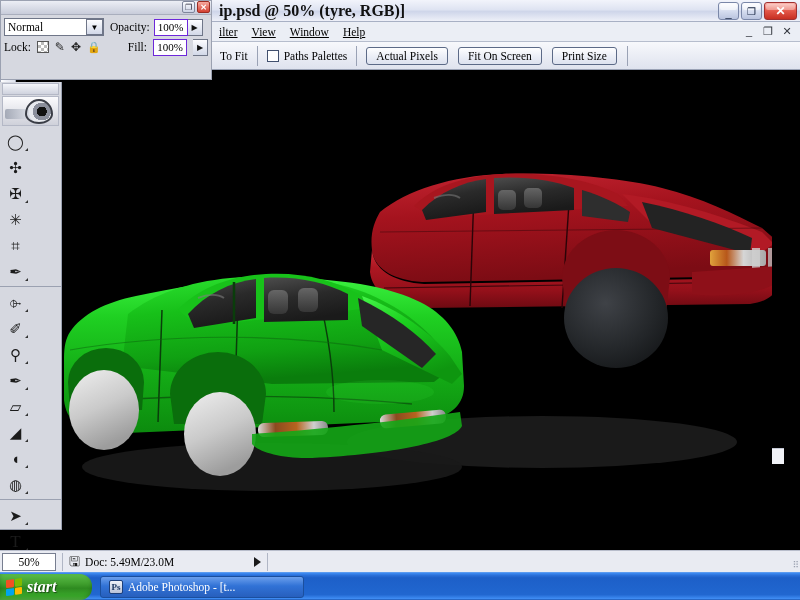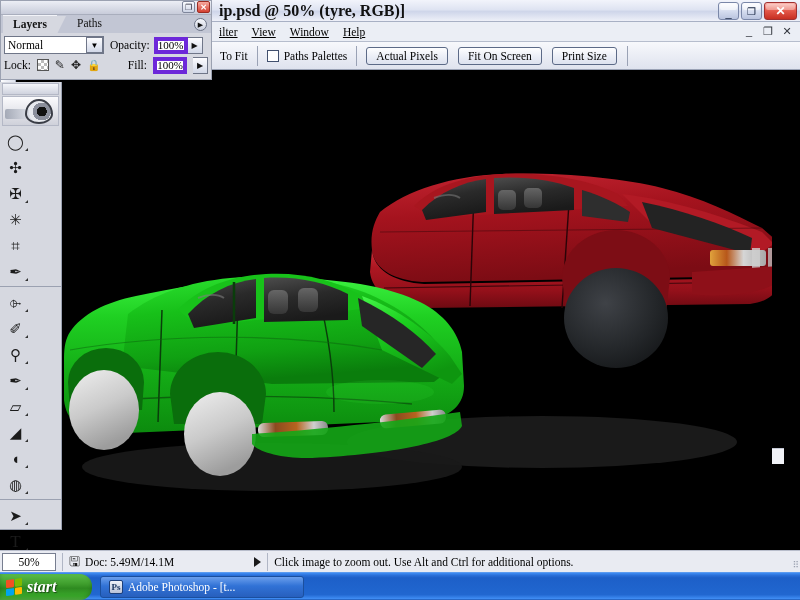--- a/index.html
+++ b/index.html
@@ -188,21 +188,21 @@
     display:flex; align-items:center; padding-left:3px; font-size:11.5px;
     font-family:"Liberation Serif", serif; position:relative;
   }
   #blend-select .arrow{
     position:absolute; right:0px; top:0px; width:17px; height:16px;
     border:1px solid #6f7688; background:linear-gradient(to bottom,#fdfdff,#d2d8e8);
     display:flex; align-items:center; justify-content:center; font-size:8px;
   }
   .lbl{ font-size:11.5px; font-family:"Liberation Serif", serif; color:#000; }
   .spin-field{
-    width:34px; height:17px; border:4px solid #6d28d9; background:#fff;
+    width:34px; height:17px; border:1px solid #6d28d9; background:#fff;
     display:flex;align-items:center;justify-content:center; font-size:11px;
     font-family:"Liberation Serif", serif;
   }
   .spin-btn{
     width:15px;height:17px; border:1px solid #6f7688; border-left:none;
     background:linear-gradient(to bottom,#fdfdff,#d2d8e8);
     display:flex;align-items:center;justify-content:center; font-size:8px; color:#111;
   }
   #lp-row2{ display:flex; align-items:center; height:20px; padding:0 3px; gap:6px; }
   .lockglyph{ font-size:12px; color:#222; }
@@ -595,29 +595,20 @@
         <div id="lp-title-btns">
           <div class="lp-btn">
             <span>❐</span>
             </div>
           <div class="lp-btn close">
             <span>✕</span>
             </div>
         </div>
       </div>
 
-      <div id="lp-tabs">
-        <div class="lp-tab active" style="left:2px;">
-          <span>Layers</span><span class="slant"></span></div>
-        <div class="lp-tab" style="left:66px;">
-          <span>Paths</span><span class="slant"></span></div>
-        <div id="lp-menu-arrow">
-          <span>▶</span>
-          </div>
-      </div>
 
       <div id="lp-row1">
         <div id="blend-select">
           <span>Normal</span>
           <span class="arrow">▼</span>
         </div>
         <span class="lbl" style="margin-left:6px;">Opacity:</span>
         <span class="spin-field" style="margin-left:4px;">100%</span>
         <span class="spin-btn">▶</span>
       </div>
@@ -631,24 +622,23 @@
         <span class="lbl" style="margin-left:auto;">Fill:</span>
         <span class="spin-field">100%</span>
         <span class="spin-btn">▶</span>
       </div>
     </div>
 
     <div id="ps-status">
       <div id="zoom-field">50%</div>
       <div class="st-sep"></div>
       <span class="gly sm" style="margin-right:5px;">🖫</span>
-      <span id="doc-info">Doc: 5.49M/14.1M</span>
+      <span id="doc-info">Doc: 5.49M/23.0M</span>
       <span class="st-tri" style="margin-left:80px;"></span>
       <span class="st-sep"></span>
-      <span id="status-hint">Click image to zoom out. Use Alt and Ctrl for additional options.</span>
       <span style="position:absolute;right:2px;bottom:2px;font-size:9px;color:#9aa0b0;letter-spacing:-1px;">⠿</span>
     </div>
 
   </div>
 
   <div id="taskbar">
     <div id="start-btn">
       <span id="start-flag">
         <i style="background:#f25022"></i>
           <i style="background:#7fba00"></i>

